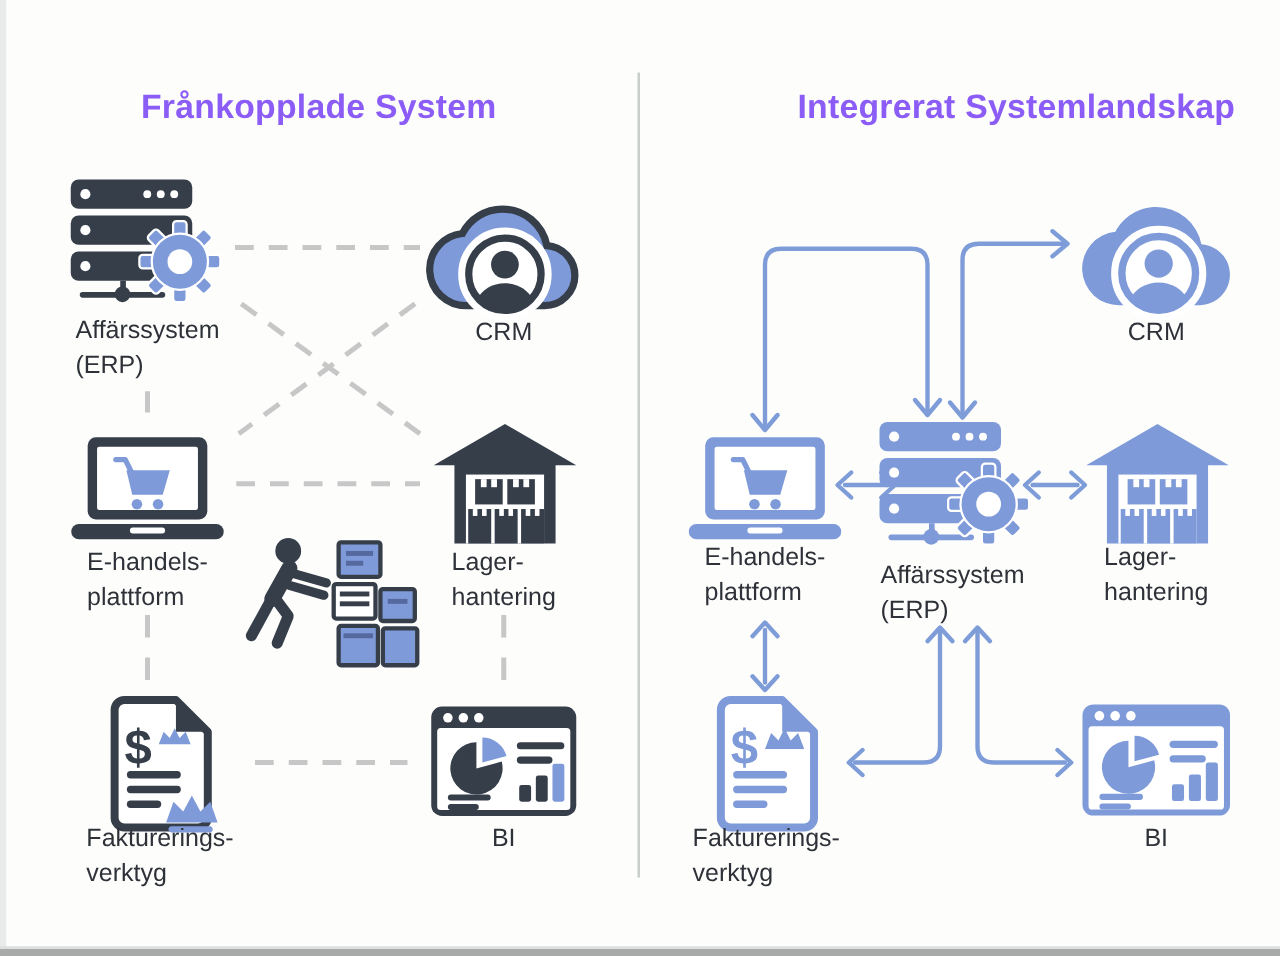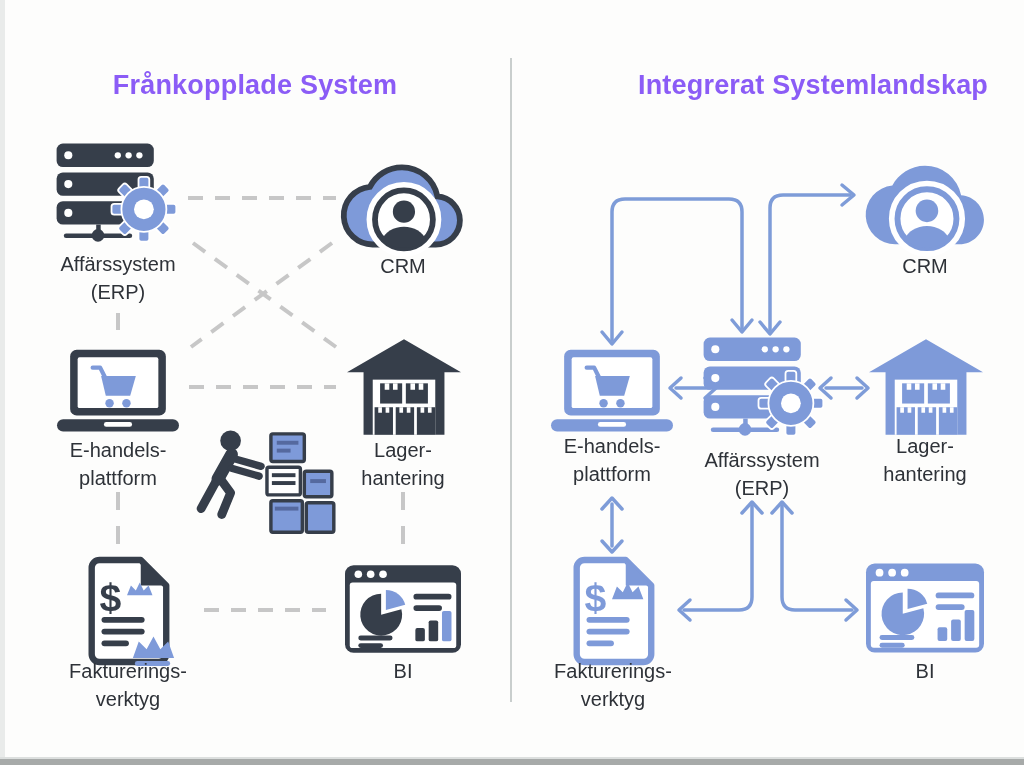--- a/index.html
+++ b/index.html
@@ -9,21 +9,21 @@
   }
   .edge-left{position:absolute;left:0;top:0;width:5px;height:100%;background:#e9ebea;}
   .edge-bottom{position:absolute;left:0;bottom:0;width:100%;height:8px;
     background:linear-gradient(#dcdfde 0 2px,#a7aaa9 2px 100%);}
   .divider{position:absolute;left:510px;top:58px;width:2px;height:644px;background:#c9cecd;}
   .title{
     position:absolute;transform:translateX(-50%);white-space:nowrap;
     font-size:27px;font-weight:700;color:#8b5cf6;letter-spacing:.2px;
   }
   .lbl{
-    position:absolute;transform:translateX(-50%);text-align:center;white-space:nowrap;
+    position:absolute;transform:translateX(-50%);text-align:left;white-space:nowrap;
     font-size:20px;line-height:28px;color:#2e3238;
   }
   .icon{position:absolute;}
   svg{display:block;overflow:visible;}
   
   .t-dark .ink-f{fill:#363e4a;} .t-dark .ink-s{stroke:#363e4a;}
   .t-blue .ink-f{fill:#7e9ad9;} .t-blue .ink-s{stroke:#7e9ad9;}
   .acc-f{fill:#7e9ad9;} .acc-s{stroke:#7e9ad9;}
   .wht-f{fill:#ffffff;}
   .detail-f{fill:#55699f;}

